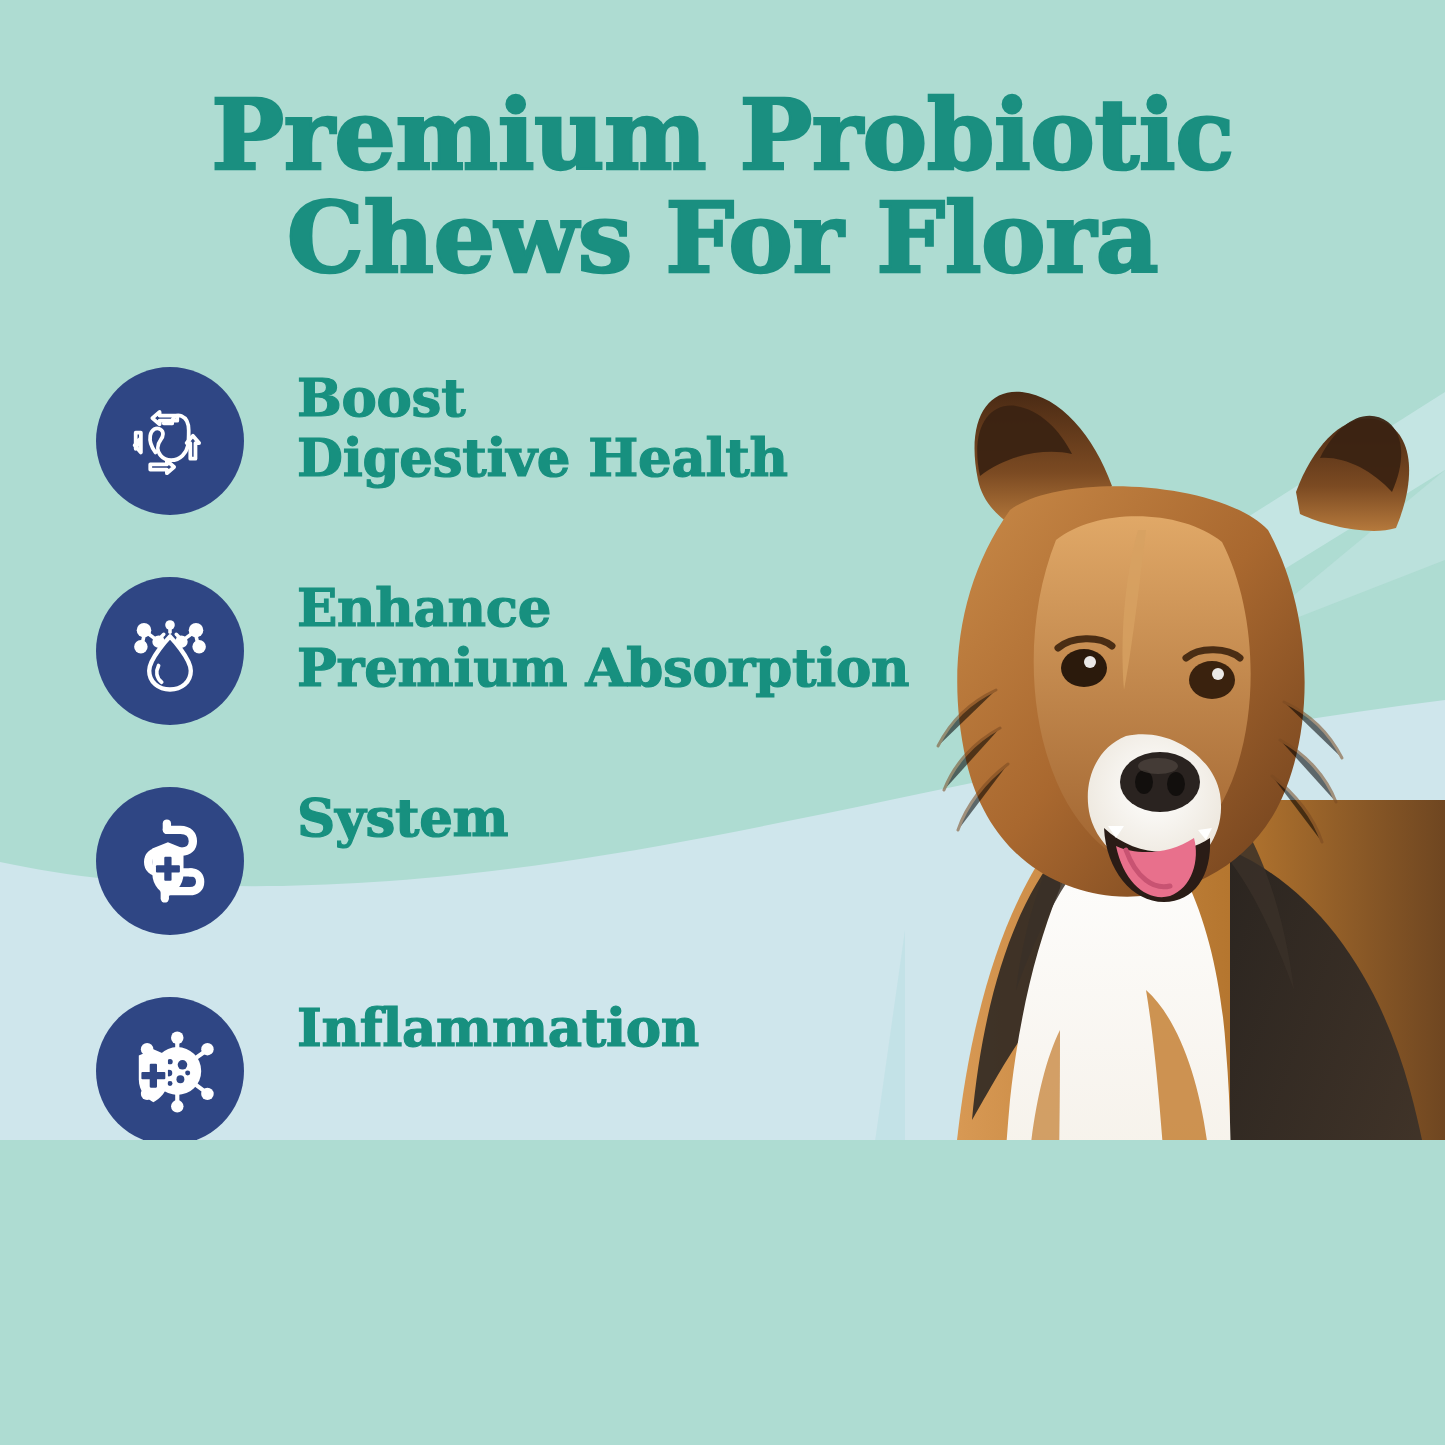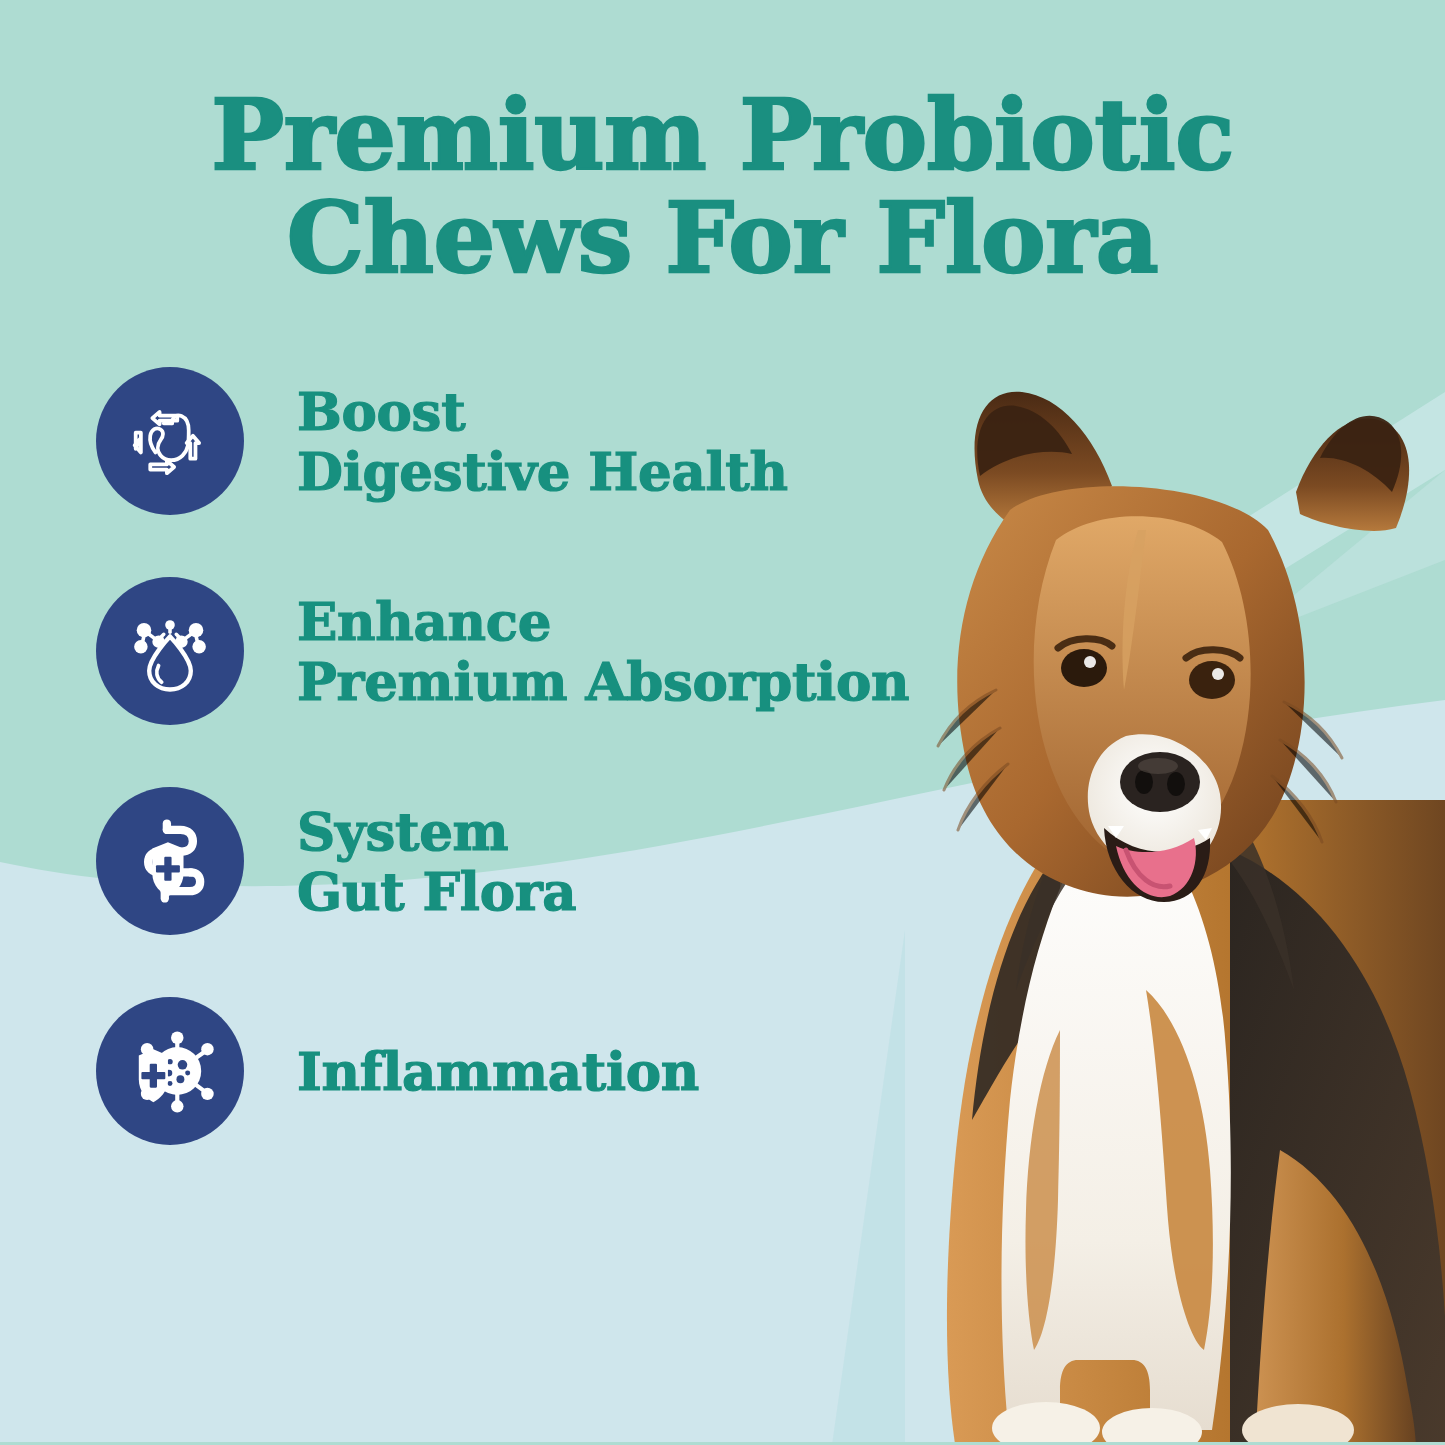--- a/index.html
+++ b/index.html
@@ -1,21 +1,21 @@
 <!DOCTYPE html>
 <html><head>
 <meta charset="utf-8">
 <style>
   html,body{margin:0;padding:0;}
   body{
     width:1445px;height:1445px;overflow:hidden;
     font-family:"Liberation Serif", serif;
     background:#aedcd2;
   }
-  .canvas{position:relative;width:1445px;height:1442px;overflow:hidden;text-decoration:underline;}
+  .canvas{position:relative;width:1445px;height:1140px;overflow:hidden;text-decoration:underline;}
 
   
   .bg-top{position:absolute;inset:0;background:#aedcd2;}
   .bg-bottom{position:absolute;left:0;top:0;width:1445px;height:1445px;}
   .rays{position:absolute;left:0;top:0;width:1445px;height:1445px;}
 
   
   .title{
     position:absolute;left:0;right:0;top:84px;
     text-align:center;
@@ -28,21 +28,21 @@
     -webkit-text-stroke:2.5px #1a8f80;
   }
   .title .line{display:block;}
 
   
   .features{position:absolute;left:96px;top:367px;width:790px;}
   .feature{
     position:relative;
     height:148px;
     margin-bottom:62px;
-    display:flex;align-items:center;
+    display:flex;align-items:flex-start;
   }
   .feature:last-child{margin-bottom:0;}
   .badge{
     flex:0 0 auto;
     width:148px;height:148px;border-radius:50%;
     background:#2f4684;
     display:flex;align-items:center;justify-content:center;
   }
   .badge svg{display:block;}
   .ftext{
@@ -147,21 +147,20 @@
           </g>
           <path d="M33,38 L33,62 C33,74 42,81 48,84 C54,81 63,74 63,62 L63,38 L48,32 Z" fill="#ffffff"></path>
           <g fill="#2f4684">
             <rect x="44.5" y="46" width="7" height="23" rx="1"></rect>
             <rect x="36.5" y="54" width="23" height="7" rx="1"></rect>
           </g>
         </svg>
       </div>
       <div class="ftext">
         <span class="l1">System</span>
-        <span class="l2">Gut Flora</span>
       </div>
     </div>
 
     <div class="feature">
       <div class="badge">
         <svg width="104" height="104" viewBox="0 0 100 100">
           <g stroke="#ffffff" stroke-width="4" stroke-linecap="round">
             <line x1="57" y1="50" x2="57" y2="20"></line>
             <line x1="57" y1="50" x2="57" y2="82"></line>
             <line x1="57" y1="50" x2="30" y2="31"></line>

